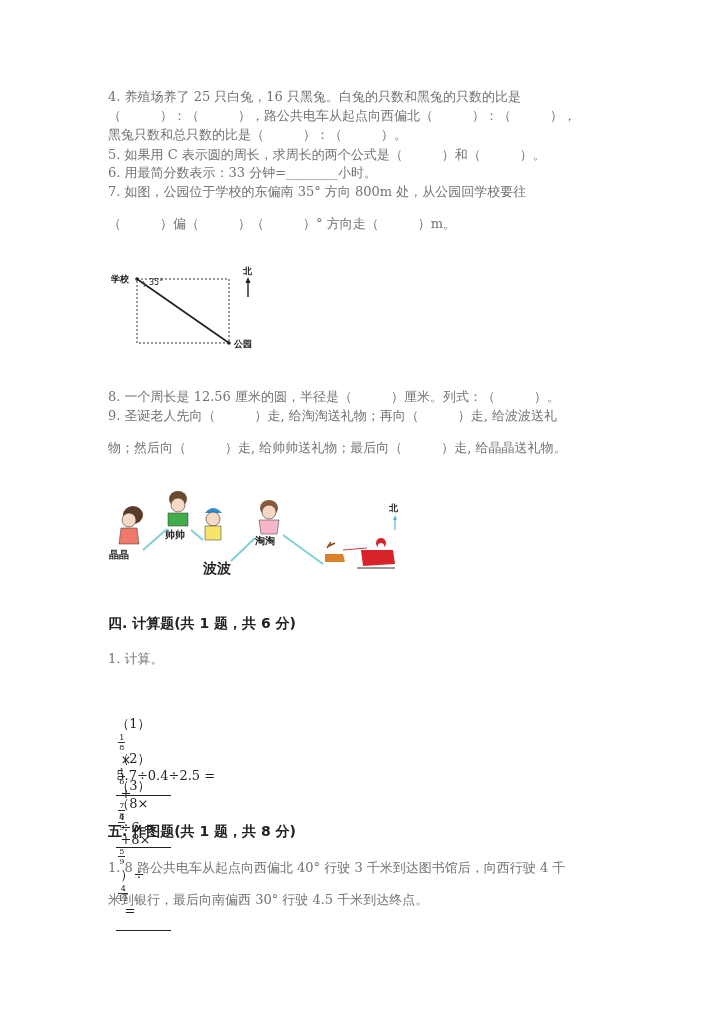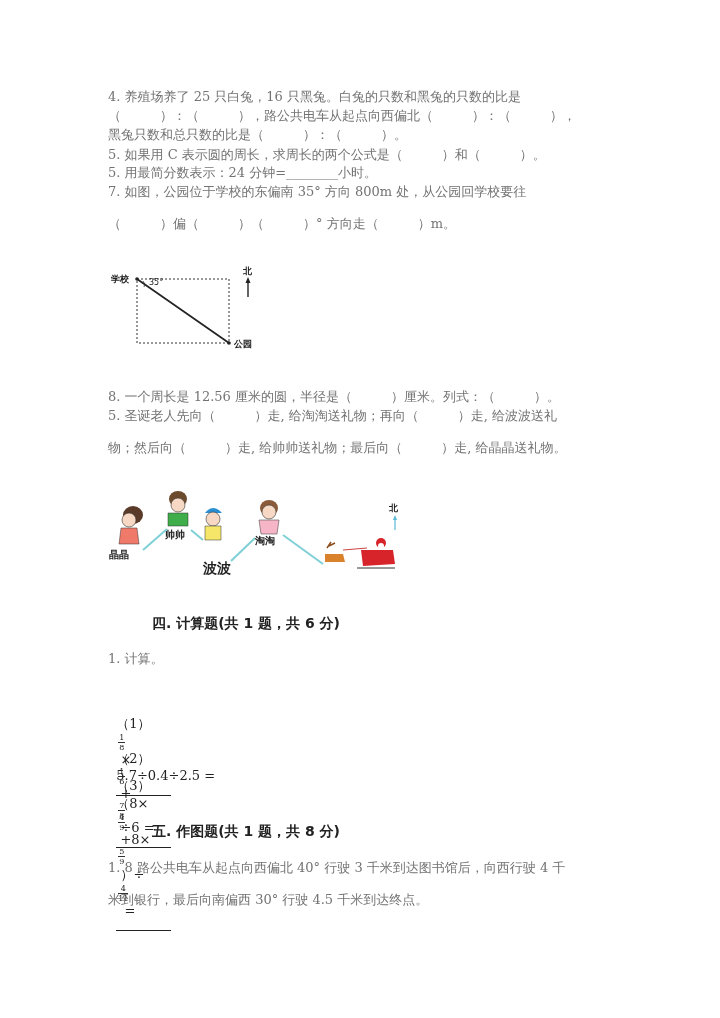--- a/index.html
+++ b/index.html
@@ -1,35 +1,35 @@
 <!DOCTYPE html>
 <html><head>
 <meta charset="utf-8">
 <style>
   html, body { margin: 0; padding: 0; background: #ffffff; }
   body { width: 720px; height: 1018px; position: relative; overflow: hidden;
          font-family: "DejaVu Serif", "Liberation Serif", serif; color: #222; }
   .line { position: absolute; left: 108px; font-size: 13px; white-space: pre; line-height: 16px; color: #737373; }
   .sec { position: absolute; left: 108px; font-size: 14px; font-weight: bold; white-space: pre;
-         font-family: "DejaVu Sans", "Liberation Sans", sans-serif; color: #222; margin-left: 44px; }
+         font-family: "DejaVu Sans", "Liberation Sans", sans-serif; color: #222; }
   .frac { display: inline-block; vertical-align: middle; text-align: center; font-size: 8px; line-height: 9px; margin: 0 2px; }
   .frac span { display: block; }
   .frac .num { border-bottom: 1px solid #333; padding: 0 1px; }
   .underline { display: inline-block; border-bottom: 1px solid #222; height: 12px; vertical-align: baseline; }
   .calc { position: absolute; left: 108px; font-size: 13px; white-space: pre; color: #222; }
 </style>
 </head>
 <body>
 
 <div class="line" style="top:89px">4. 养殖场养了 25 只白兔，16 只黑兔。白兔的只数和黑兔的只数的比是</div>
 <div class="line" style="top:108px">（　　　）：（　　　），路公共电车从起点向西偏北（　　　）：（　　　），</div>
 <div class="line" style="top:127px">黑兔只数和总只数的比是（　　　）：（　　　）。</div>
 
 <div class="line" style="top:147px">5. 如果用 C 表示圆的周长，求周长的两个公式是（　　　）和（　　　）。</div>
-<div class="line" style="top:165px">5. 用最简分数表示：24 分钟=________小时。</div>
+<div class="line" style="top:165px">6. 用最简分数表示：33 分钟=________小时。</div>
 <div class="line" style="top:184px">7. 如图，公园位于学校的东偏南 35° 方向 800m 处，从公园回学校要往</div>
 <div class="line" style="top:216px">（　　　）偏（　　　）（　　　）° 方向走（　　　）m。</div>
 
 <div style="position:absolute;left:105px;top:262px;width:165px;height:95px;">
   <svg width="165" height="95" viewBox="0 0 165 95">
     <rect x="32" y="17" width="92" height="64" fill="none" stroke="#333" stroke-width="1" stroke-dasharray="2,2"></rect>
     <line x1="32" y1="17" x2="124" y2="81" stroke="#222" stroke-width="1.6"></line>
     <circle cx="32" cy="17" r="1.8" fill="#222"></circle>
     <circle cx="124" cy="81" r="1.8" fill="#222"></circle>
     <path d="M38 19 Q41 22 39 25" fill="none" stroke="#333" stroke-width="0.8"></path>
@@ -37,21 +37,21 @@
     <polygon points="143,15 140.5,21 145.5,21" fill="#222"></polygon>
   </svg>
   <span style="position:absolute;left:6px;top:11px;font-size:9px;font-weight:bold;font-family:'DejaVu Sans',sans-serif;text-align:right;">学校</span>
   <span style="position:absolute;left:44px;top:16px;font-size:8px;font-family:'DejaVu Sans',sans-serif;text-align:center;">35°</span>
   <span style="position:absolute;left:129px;top:76px;font-size:9px;font-weight:bold;font-family:'DejaVu Sans',sans-serif;">公园</span>
   <span style="position:absolute;left:138px;top:3px;font-size:9px;font-weight:bold;font-family:'DejaVu Sans',sans-serif;">北</span>
   <span style="position:absolute;left:136px;top:14px;width:14px;height:22px;"></span>
 </div>
 
 <div class="line" style="top:389px">8. 一个周长是 12.56 厘米的圆，半径是（　　　）厘米。列式：（　　　）。</div>
-<div class="line" style="top:408px">5. 圣诞老人先向（　　　）走, 给淘淘送礼物；再向（　　　）走, 给波波送礼</div>
+<div class="line" style="top:408px">9. 圣诞老人先向（　　　）走, 给淘淘送礼物；再向（　　　）走, 给波波送礼</div>
 <div class="line" style="top:440px">物；然后向（　　　）走, 给帅帅送礼物；最后向（　　　）走, 给晶晶送礼物。</div>
 
 <div style="position:absolute;left:105px;top:488px;width:310px;height:90px;">
   <svg width="310" height="90" viewBox="0 0 310 90">
 
     <line x1="38" y1="62" x2="62" y2="41" stroke="#7fd0d6" stroke-width="2"></line>
     <line x1="86" y1="42" x2="98" y2="52" stroke="#7fd0d6" stroke-width="2"></line>
     <line x1="126" y1="73" x2="150" y2="50" stroke="#7fd0d6" stroke-width="2"></line>
     <line x1="178" y1="47" x2="218" y2="76" stroke="#7fd0d6" stroke-width="2"></line>
 

